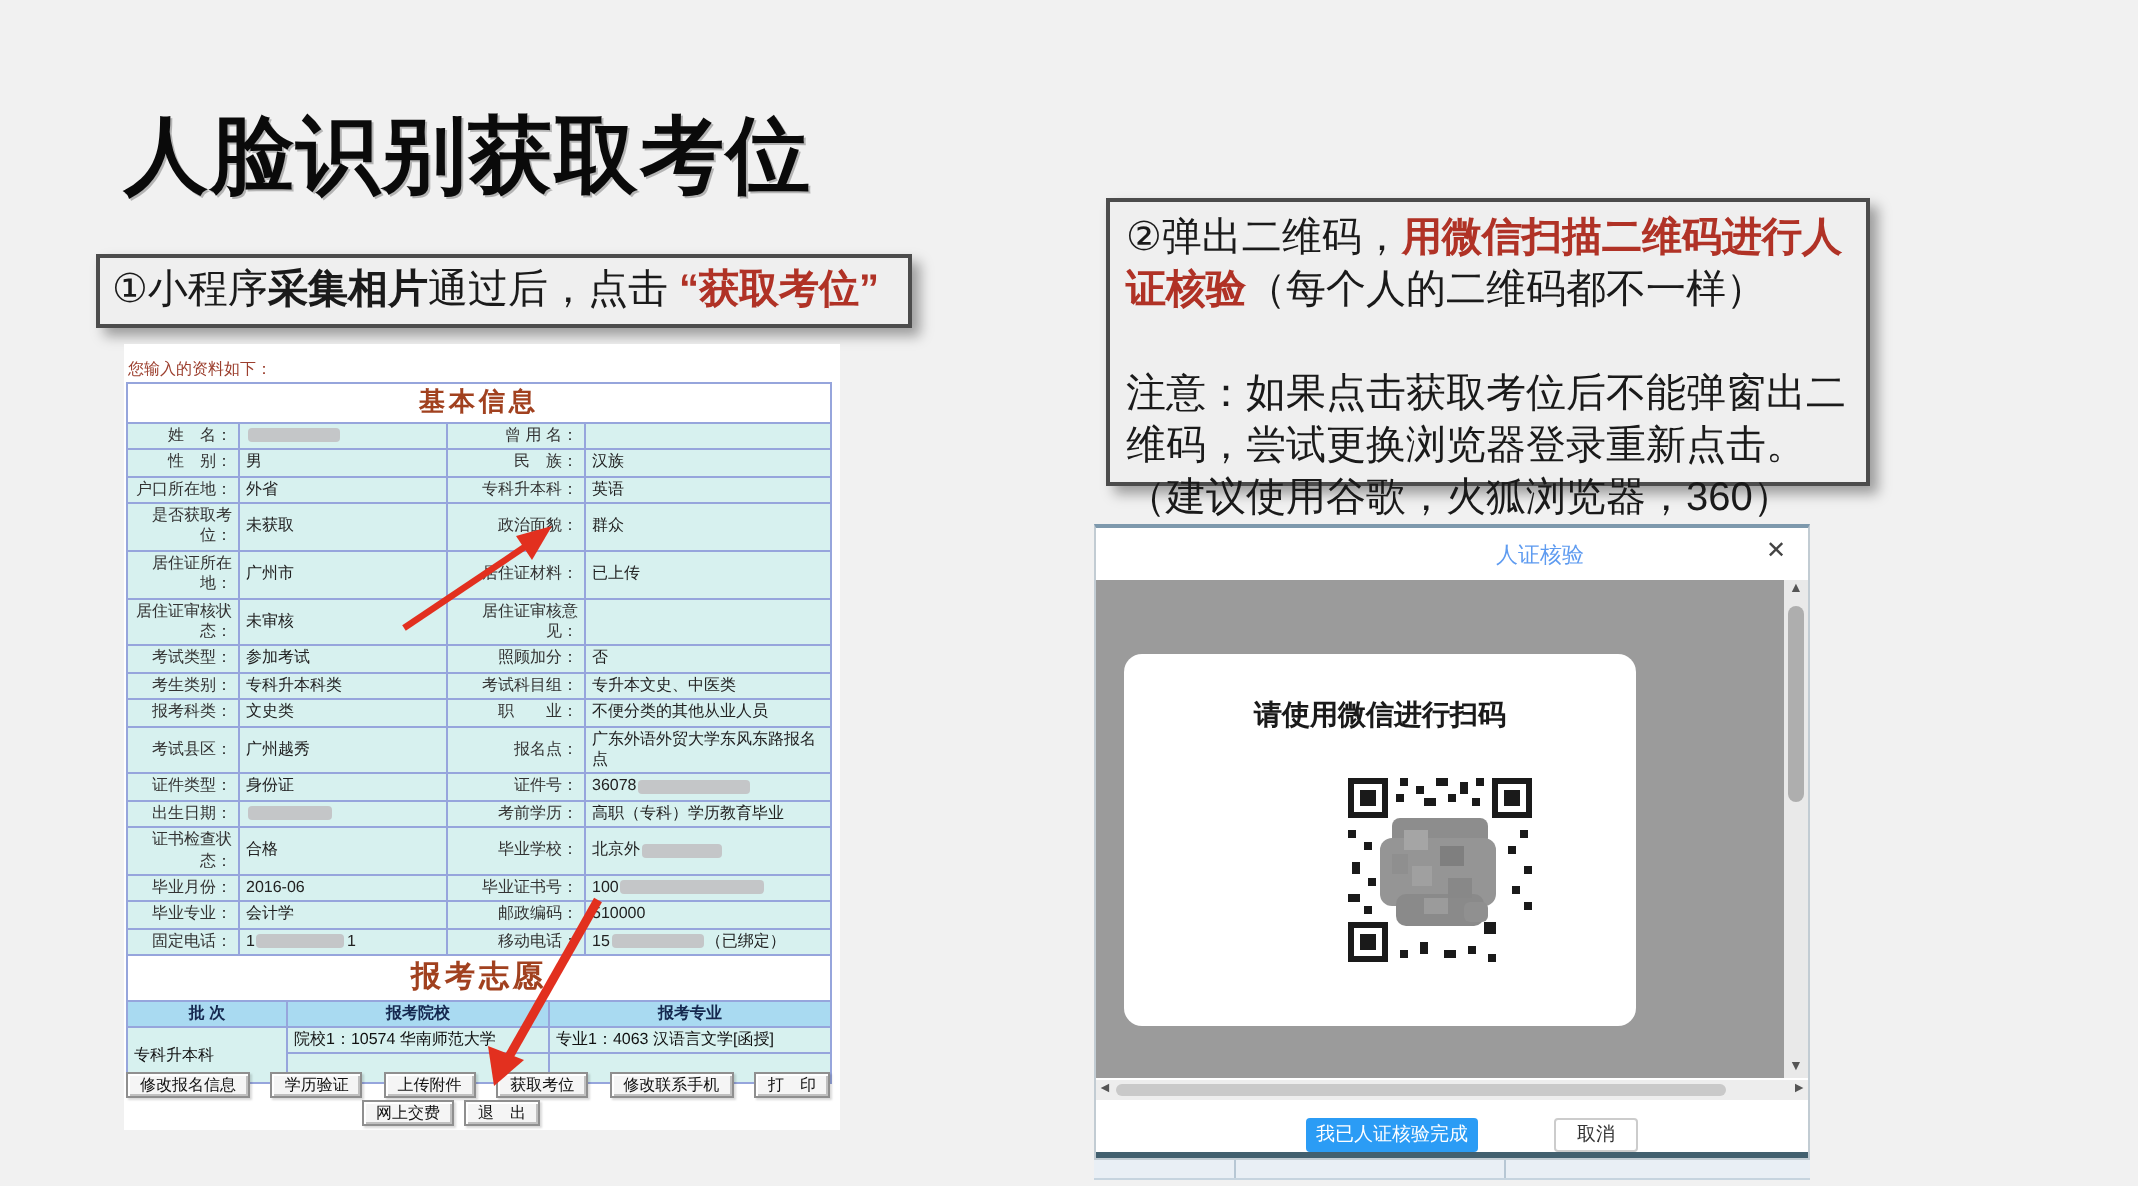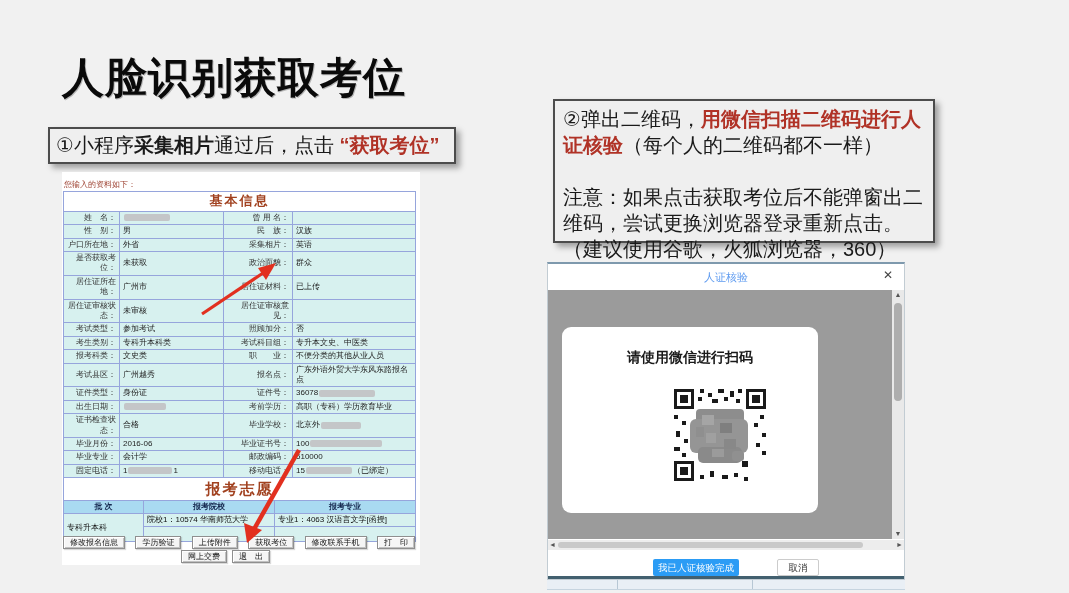--- a/index.html
+++ b/index.html
@@ -58,21 +58,21 @@
   .btn-row2{position:absolute;top:378px;left:0;width:352px;}
   .btn-pay{position:absolute;left:119px;top:0;}
   .btn-exit{position:absolute;left:170px;top:0;}
   
   .arrows{position:absolute;left:0;top:0;width:1069px;height:593px;pointer-events:none;}
   
   .dialog{
     position:absolute;left:547px;top:262px;width:358px;height:318px;background:#ffffff;
     border:1px solid #c2ccd3;border-top:2px solid #7e99ad;box-sizing:border-box;
   }
-  .dlg-title{position:absolute;top:6px;left:0;width:100%;text-align:center;font-size:11px;color:#5e9bf0;}
+  .dlg-title{position:absolute;top:6px;left:0;width:100%;text-align:center;font-size:11px;color:#5e9bf0;padding-left:44px;}
   .dlg-close{position:absolute;top:5px;right:11px;font-size:12px;color:#444;cursor:pointer;line-height:12px;}
   .dlg-gray{position:absolute;left:0;top:26px;width:356px;height:249px;background:#9b9b9b;}
   .vscroll{position:absolute;right:0;top:0;width:12px;height:249px;background:#e9e9e9;}
   .vscroll .thumb{position:absolute;left:2px;top:13px;width:8px;height:98px;background:#aeaeae;border-radius:4px;}
   .vscroll .up,.vscroll .dn{position:absolute;left:0;width:12px;text-align:center;font-size:7px;color:#555;line-height:10px;}
   .vscroll .up{top:0;} .vscroll .dn{bottom:0;}
   .qr-card{
     position:absolute;left:14px;top:37px;width:256px;height:186px;background:#ffffff;border-radius:9px;
   }
   .qr-hint{position:absolute;top:22px;width:100%;text-align:center;font-size:14px;font-weight:bold;color:#1a1a1a;}
@@ -134,21 +134,21 @@
         </tr>
         <tr>
           <td class="lbl">性　别：</td>
           <td>男</td>
           <td class="lbl">民　族：</td>
           <td>汉族</td>
         </tr>
         <tr>
           <td class="lbl">户口所在地：</td>
           <td>外省</td>
-          <td class="lbl">采集相片：</td>
+          <td class="lbl">专科升本科：</td>
           <td>英语</td>
         </tr>
         <tr>
           <td class="lbl">是否获取考位：</td>
           <td>未获取</td>
           <td class="lbl">政治面貌：</td>
           <td>群众</td>
         </tr>
         <tr>
           <td class="lbl">居住证所在地：</td>

